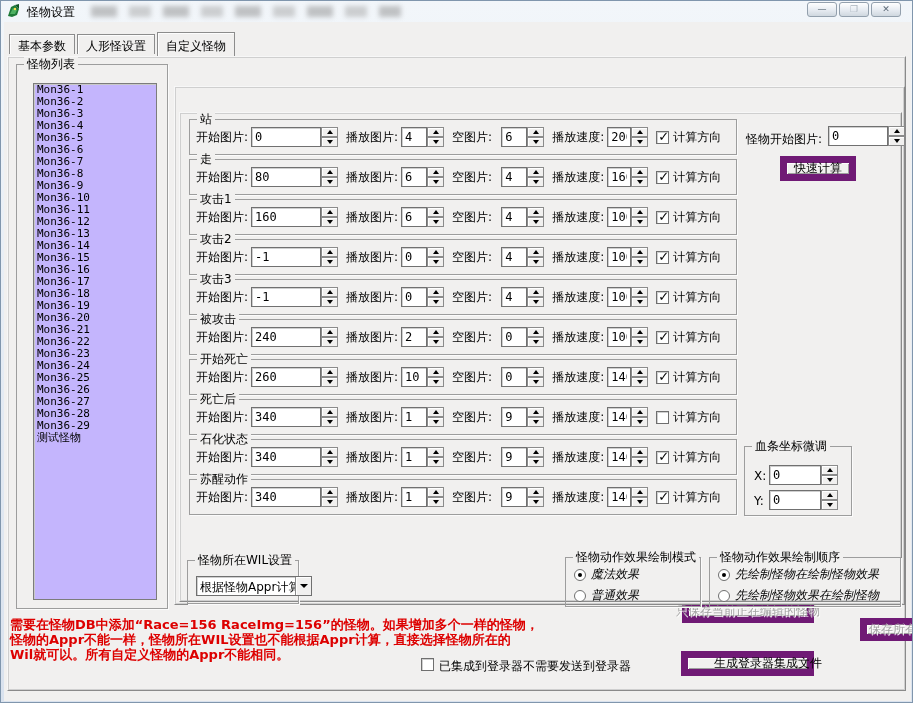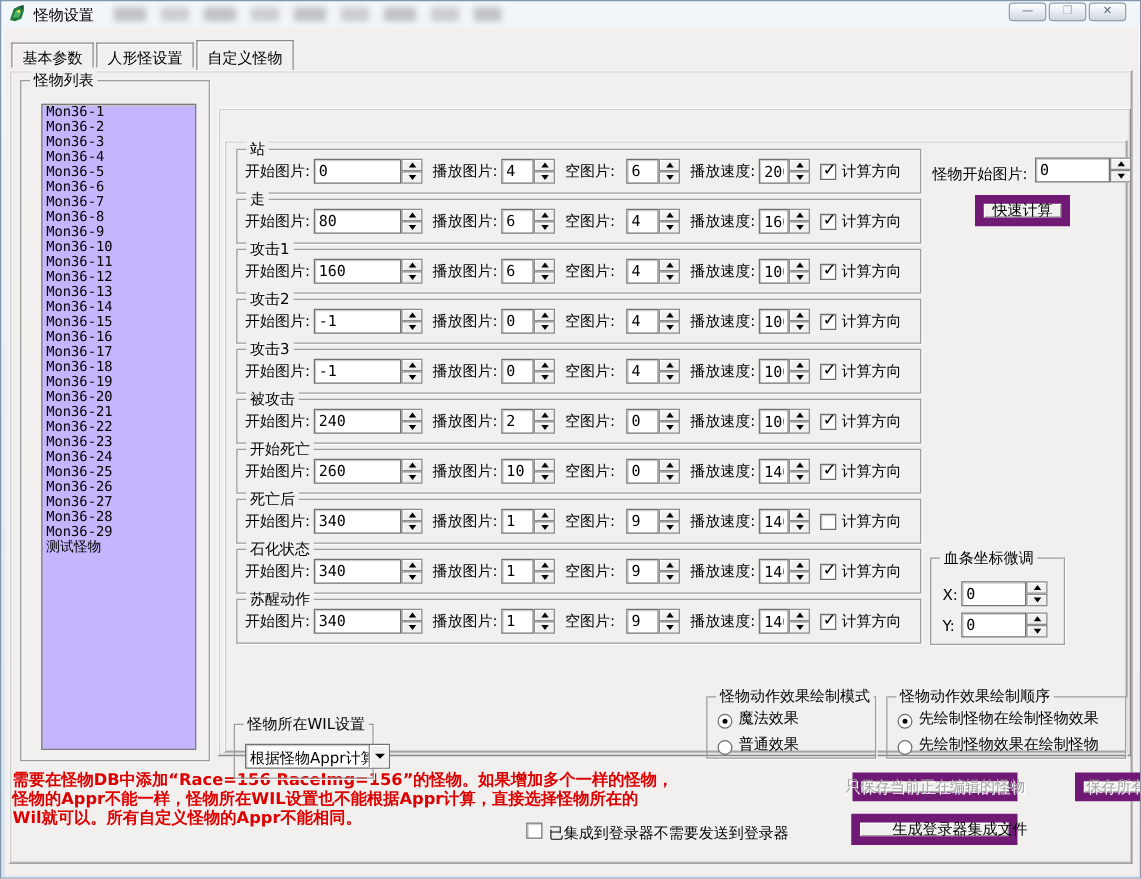--- a/index.html
+++ b/index.html
@@ -72,21 +72,21 @@
   .rows{position:absolute;left:9px;top:6px;width:548px;}
   .rowgrp{position:relative;height:36px;margin-bottom:4px;border:1px solid #9d9d9d;box-shadow:1px 1px 0 #fbfbfb;}
   .rowfields{position:absolute;left:6px;top:7px;right:2px;display:flex;align-items:center;white-space:nowrap;}
   .flabel{margin-right:3px;flex-shrink:0;}
   .gap{margin-left:8px;}
   .ew1{width:70px;} .ew2{width:26px;} .ew3{width:26px;margin-left:6px;} .ew4{width:24px;}
   .cbwrap{display:flex;align-items:center;margin-left:8px;}
   .cbwrap .cb{margin-right:4px;}
   
   .warning{position:absolute;left:2px;top:560px;width:636px;color:#dd0000;font-weight:bold;font-size:13px;line-height:15px;}
-  .radio-row{display:flex;align-items:flex-end;gap:5px;margin:4px 0 0 8px;white-space:nowrap;}
+  .radio-row{display:flex;align-items:center;gap:5px;margin:4px 0 0 8px;white-space:nowrap;font-style:italic;}
 </style>
 </head>
 <body>
 
 <div class="window">
 
   <div class="titlebar">
     <svg class="appicon" viewBox="0 0 16 16">
       <path d="M2 13 L5 4 L9 2 L13 6 L11 12 L6 14 Z" fill="#1e7a38"></path>
       <path d="M4 11 L7 5 L11 7 L9 11 Z" fill="#4db163"></path>
@@ -688,21 +688,21 @@
               <div class="ud up">
                   <i></i>
                 </div>
               <div class="ud dn">
                   <i></i>
                 </div>
             </div>
           </div>
         </div>
 
-        <div class="grp" style="left:7px;top:466px;width:112px;height:44px;">
+        <div class="grp" style="left:7px;top:447px;width:112px;height:44px;">
           <span class="legend">怪物所在WIL设置</span>
           <div class="combo" style="position:absolute;left:8px;top:15px;width:116px;">
             <span class="combotext">根据怪物Appr计算</span>
             <span class="combobtn">
                 <i class="arr-dn"></i>
               </span>
           </div>
         </div>
 
         <div class="grp" style="left:385px;top:444px;width:136px;height:50px;">
@@ -731,21 +731,21 @@
 
       </div>
     </div>
 
     <div class="warning">
       <div>需要在怪物DB中添加“Race=156 RaceImg=156”的怪物。如果增加多个一样的怪物，</div>
       <div>怪物的Appr不能一样，怪物所在WIL设置也不能根据Appr计算，直接选择怪物所在的</div>
       <div>Wil就可以。所有自定义怪物的Appr不能相同。</div>
     </div>
 
-    <div class="btn disabled" style="position:absolute;left:642px;top:561px;width:132px;height:23px;">只保存当前正在编辑的怪物</div>
+    <div class="btn disabled" style="position:absolute;left:642px;top:543px;width:132px;height:23px;">只保存当前正在编辑的怪物</div>
     <div class="btn disabled" style="position:absolute;left:820px;top:561px;width:66px;height:23px;">保存所有</div>
 
     <span class="cb" style="position:absolute;left:413px;top:601px;"></span>
     <span style="position:absolute;left:431px;top:601px;">已集成到登录器不需要发送到登录器</span>
 
     <div class="btn" style="position:absolute;left:641px;top:594px;width:133px;height:25px;padding-left:41px;">生成登录器集成文件</div>
 
   </div>
 </div>
 

